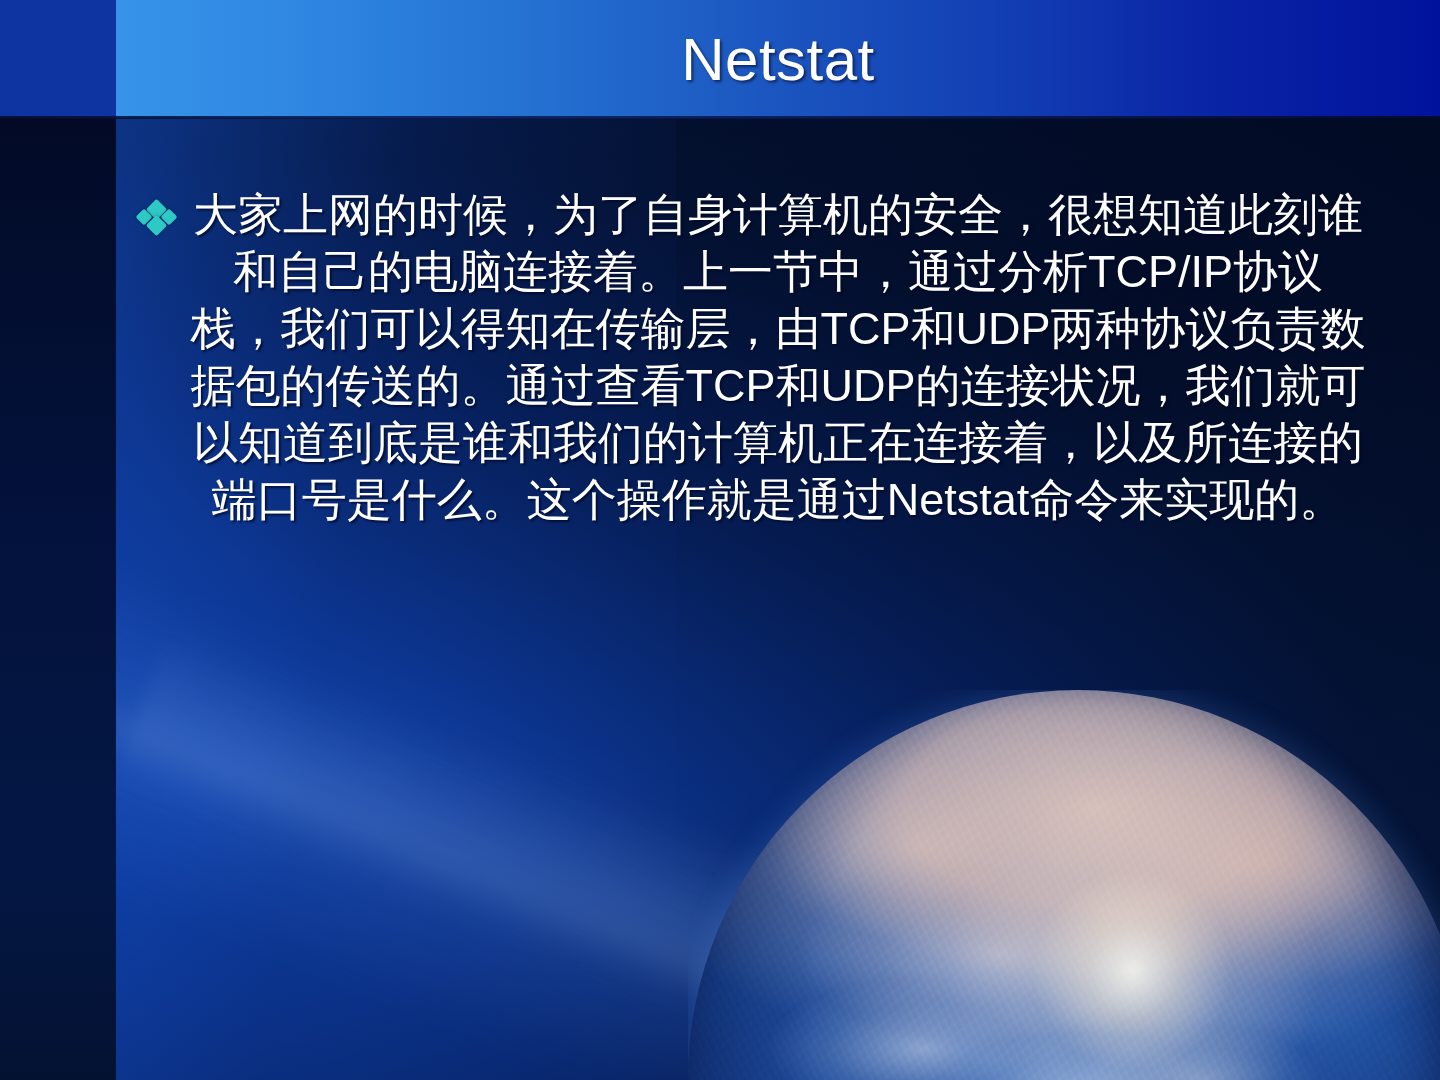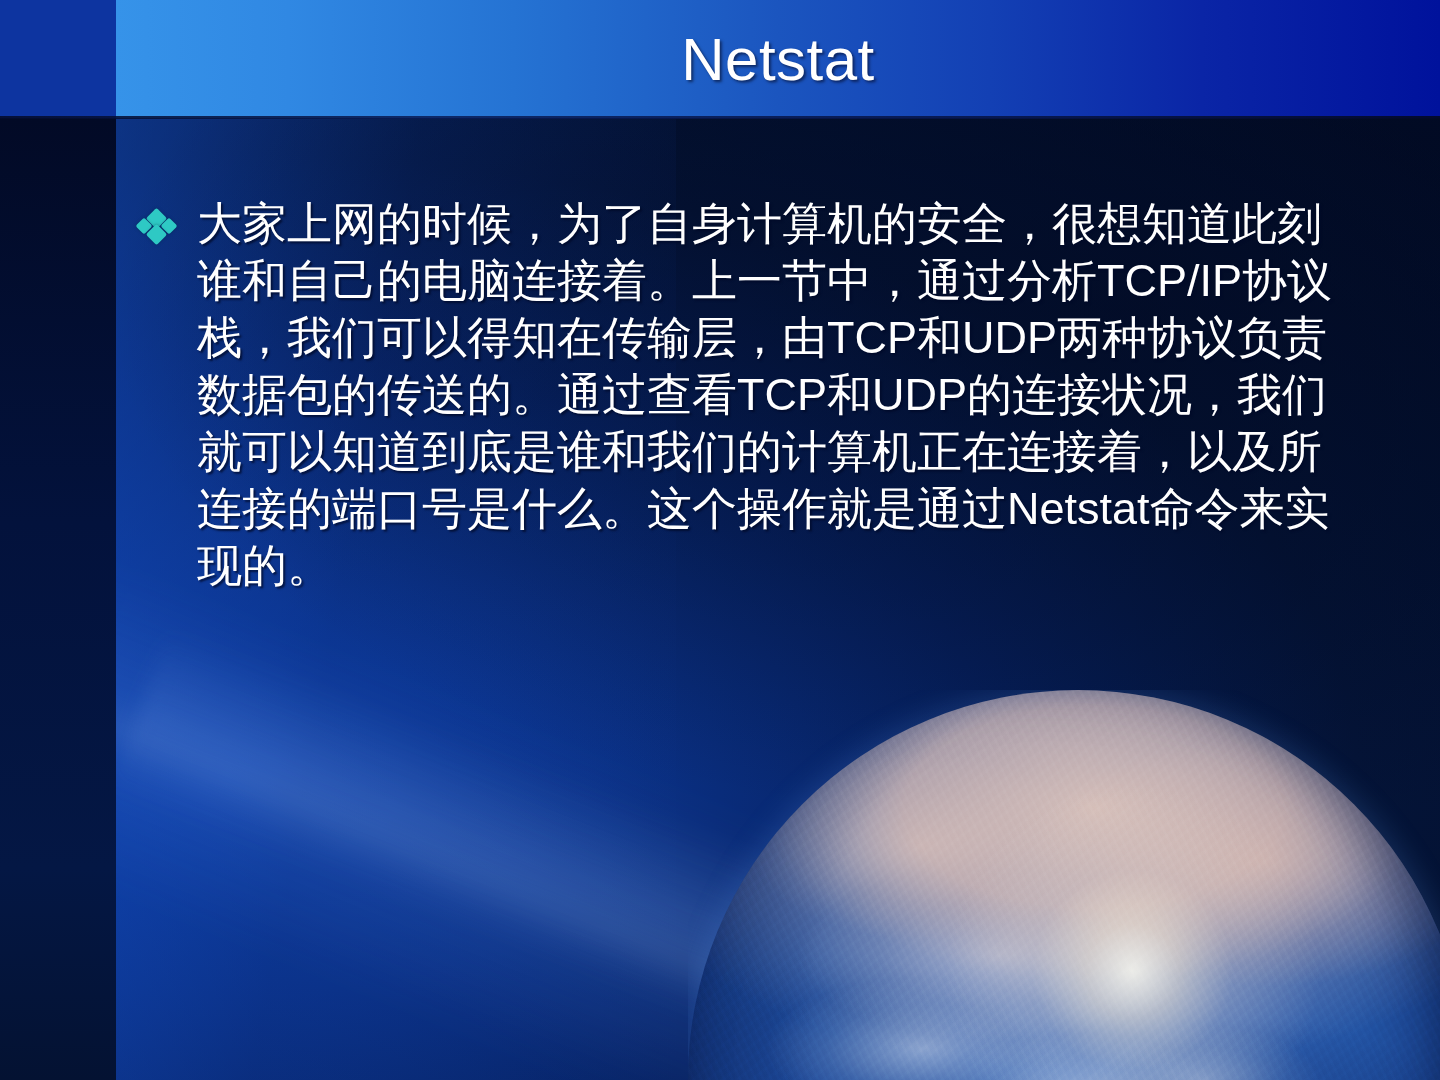--- a/index.html
+++ b/index.html
@@ -168,29 +168,30 @@
     transform: rotate(45deg);
     border-radius: 2px;
     box-shadow: 0 0 3px rgba(0,40,60,0.5);
   }
   .d-left  { left: 0px;  top: 9px;  width: 12px; height: 12px; }
   .d-top   { left: 11px; top: 0px;  }
   .d-right { left: 25px; top: 9px;  width: 12px; height: 12px; }
   .d-bot   { left: 11px; top: 16px; }
 
   .para {
-    margin: 9px;
+    margin: 0;
     padding: 0 0 0 50px;
     color: #ffffff;
     font-size: 45px;
     line-height: 57px;
     font-weight: 400;
     letter-spacing: 0px;
     text-shadow: 2px 2px 2px rgba(0,10,40,0.75);
     white-space: pre-line;
+    text-align: center;
   }
 
   
   .earth-wrap {
     position: absolute;
     left: 688px;
     top: 690px;
     width: 780px;
     height: 390px;
     overflow: hidden;

